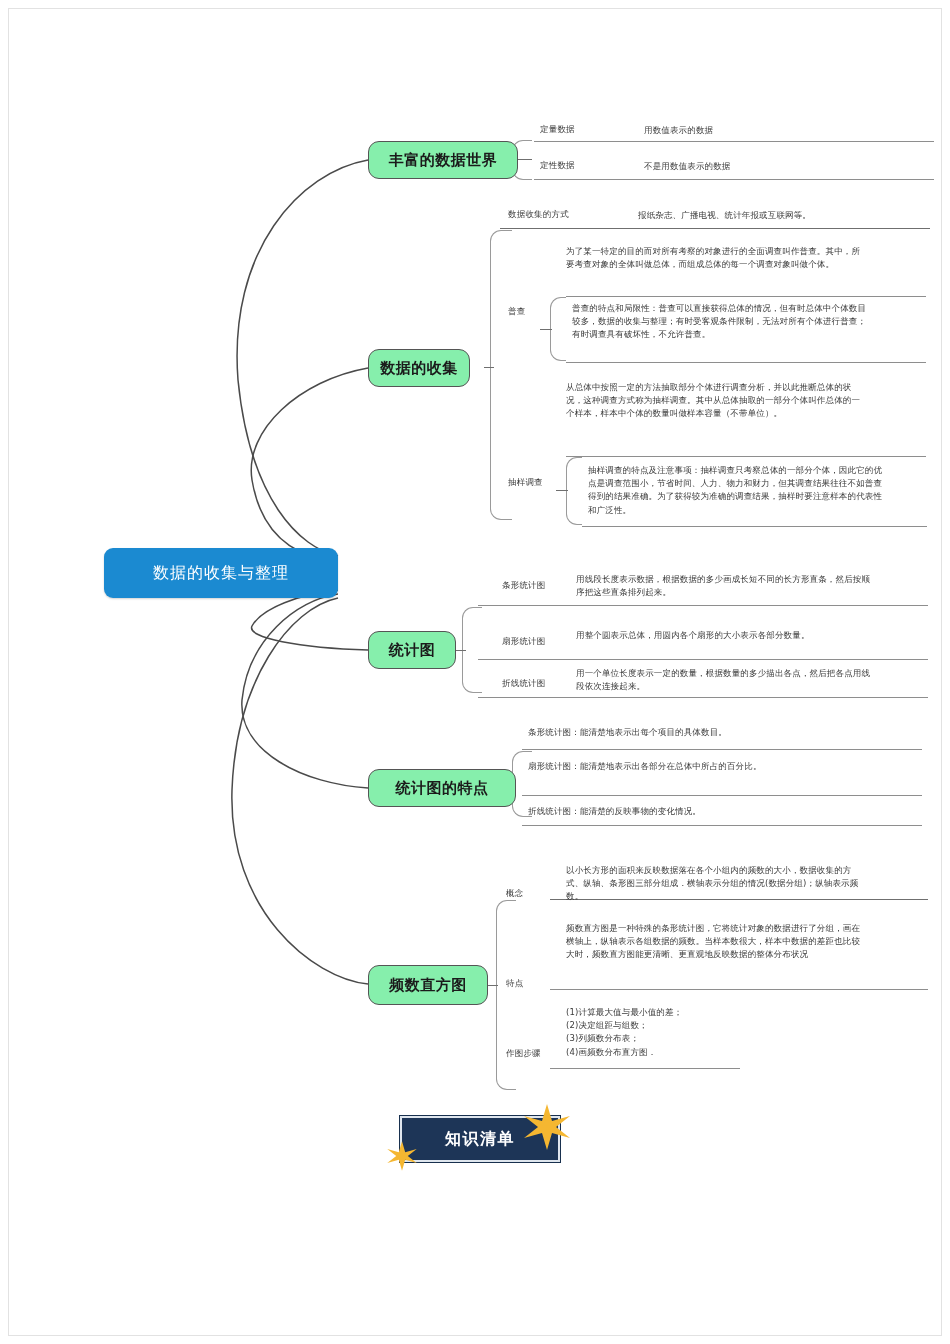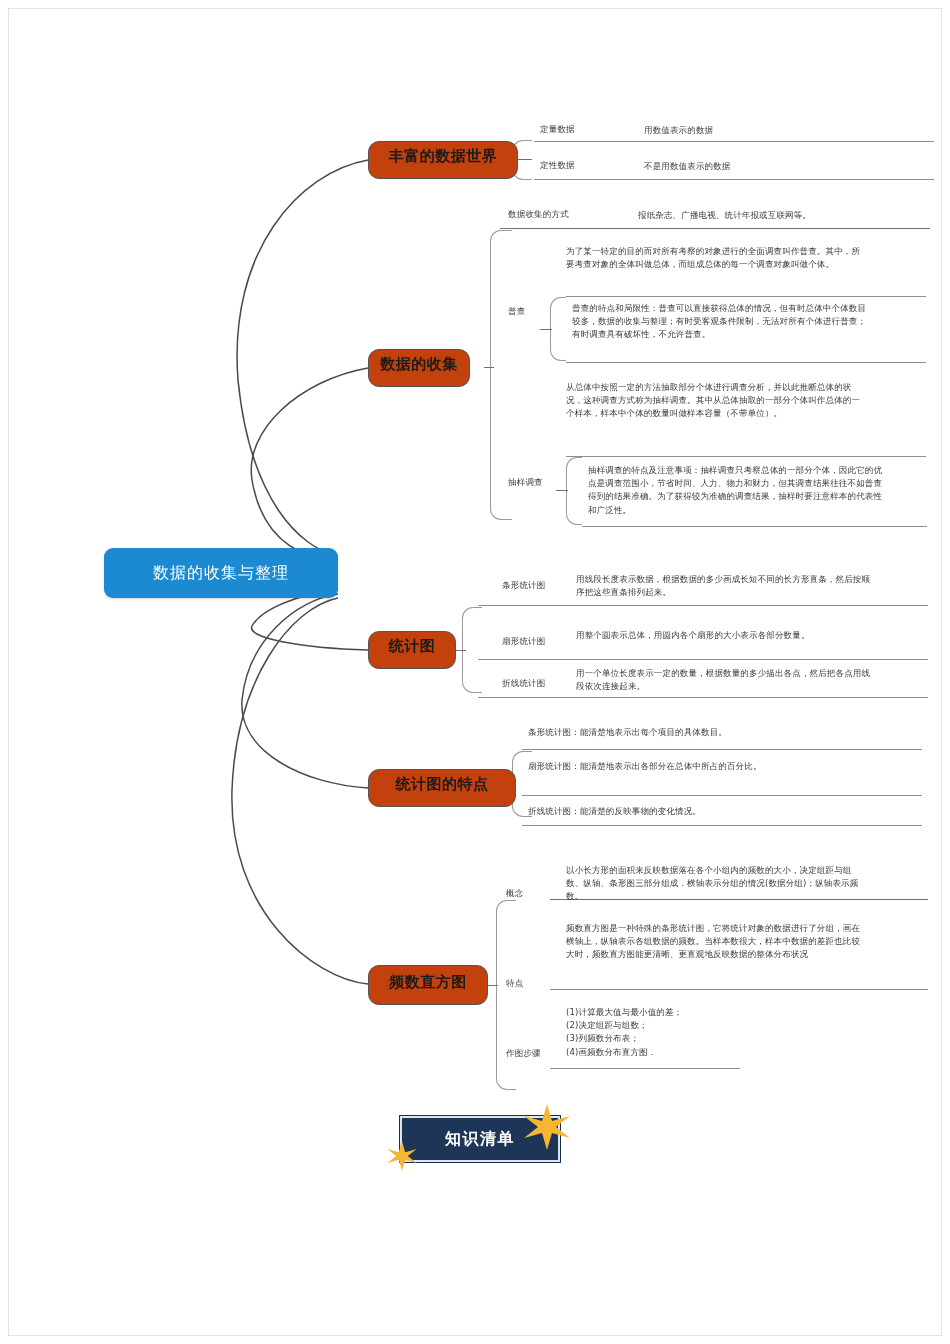--- a/index.html
+++ b/index.html
@@ -44,25 +44,25 @@
   #root-node .root-label {
     color: #ffffff;
     font-size: 16px;
     font-weight: normal;
     letter-spacing: 1px;
   }
 
   
   .branch-node {
     position: absolute;
-    background: #c2410c;
+    background: #86efac;
     border: 1.6px solid #555555;
     border-radius: 11px;
-    display: flex; align-items: flex-end; justify-content: center;
-    padding: 12px 12px;
+    display: flex; align-items: center; justify-content: center;
+    padding: 0 12px;
     z-index: 4;
   }
   .branch-node .branch-label {
     color: #1b1b1b;
     font-size: 15px;
     font-weight: bold;
     white-space: nowrap;
     letter-spacing: 0.5px;
   }
 
@@ -247,21 +247,21 @@
   <div class="rule" style="left:522px; top:825px; width:400px;"></div>
 
   <div class="branch-node" style="left:368px; top:965px; width:120px; height:40px;">
     <span class="branch-label">频数直方图</span>
   </div>
 
   <div class="bracket" style="left:496px; top:900px; width:20px; height:190px;"></div>
   <div class="stub" style="left:486px; top:985px; width:12px;"></div>
 
   <div class="key-label" style="left:506px; top:888px; width:60px;">概念</div>
-  <div class="desc" style="left:566px; top:864px; width:300px;">以小长方形的面积来反映数据落在各个小组内的频数的大小，决定组距与组数、纵轴、条形图三部分组成．横轴表示分组的情况(数据分组)；纵轴表示频数。</div>
+  <div class="desc" style="left:566px; top:864px; width:300px;">以小长方形的面积来反映数据落在各个小组内的频数的大小，数据收集的方式、纵轴、条形图三部分组成．横轴表示分组的情况(数据分组)；纵轴表示频数。</div>
   <div class="rule thick" style="left:550px; top:899px; width:378px;"></div>
 
   <div class="key-label" style="left:506px; top:978px; width:60px;">特点</div>
   <div class="desc" style="left:566px; top:914px; width:300px;margin-top:8px;">频数直方图是一种特殊的条形统计图，它将统计对象的数据进行了分组，画在横轴上，纵轴表示各组数据的频数。当样本数很大，样本中数据的差距也比较大时，频数直方图能更清晰、更直观地反映数据的整体分布状况</div>
   <div class="rule" style="left:550px; top:989px; width:378px;"></div>
 
   <div class="key-label" style="left:506px; top:1048px; width:70px;">作图步骤</div>
   <div class="desc" style="left:566px; top:1006px; width:300px; white-space:pre-line;">(1)计算最大值与最小值的差；
 (2)决定组距与组数；
 (3)列频数分布表；

